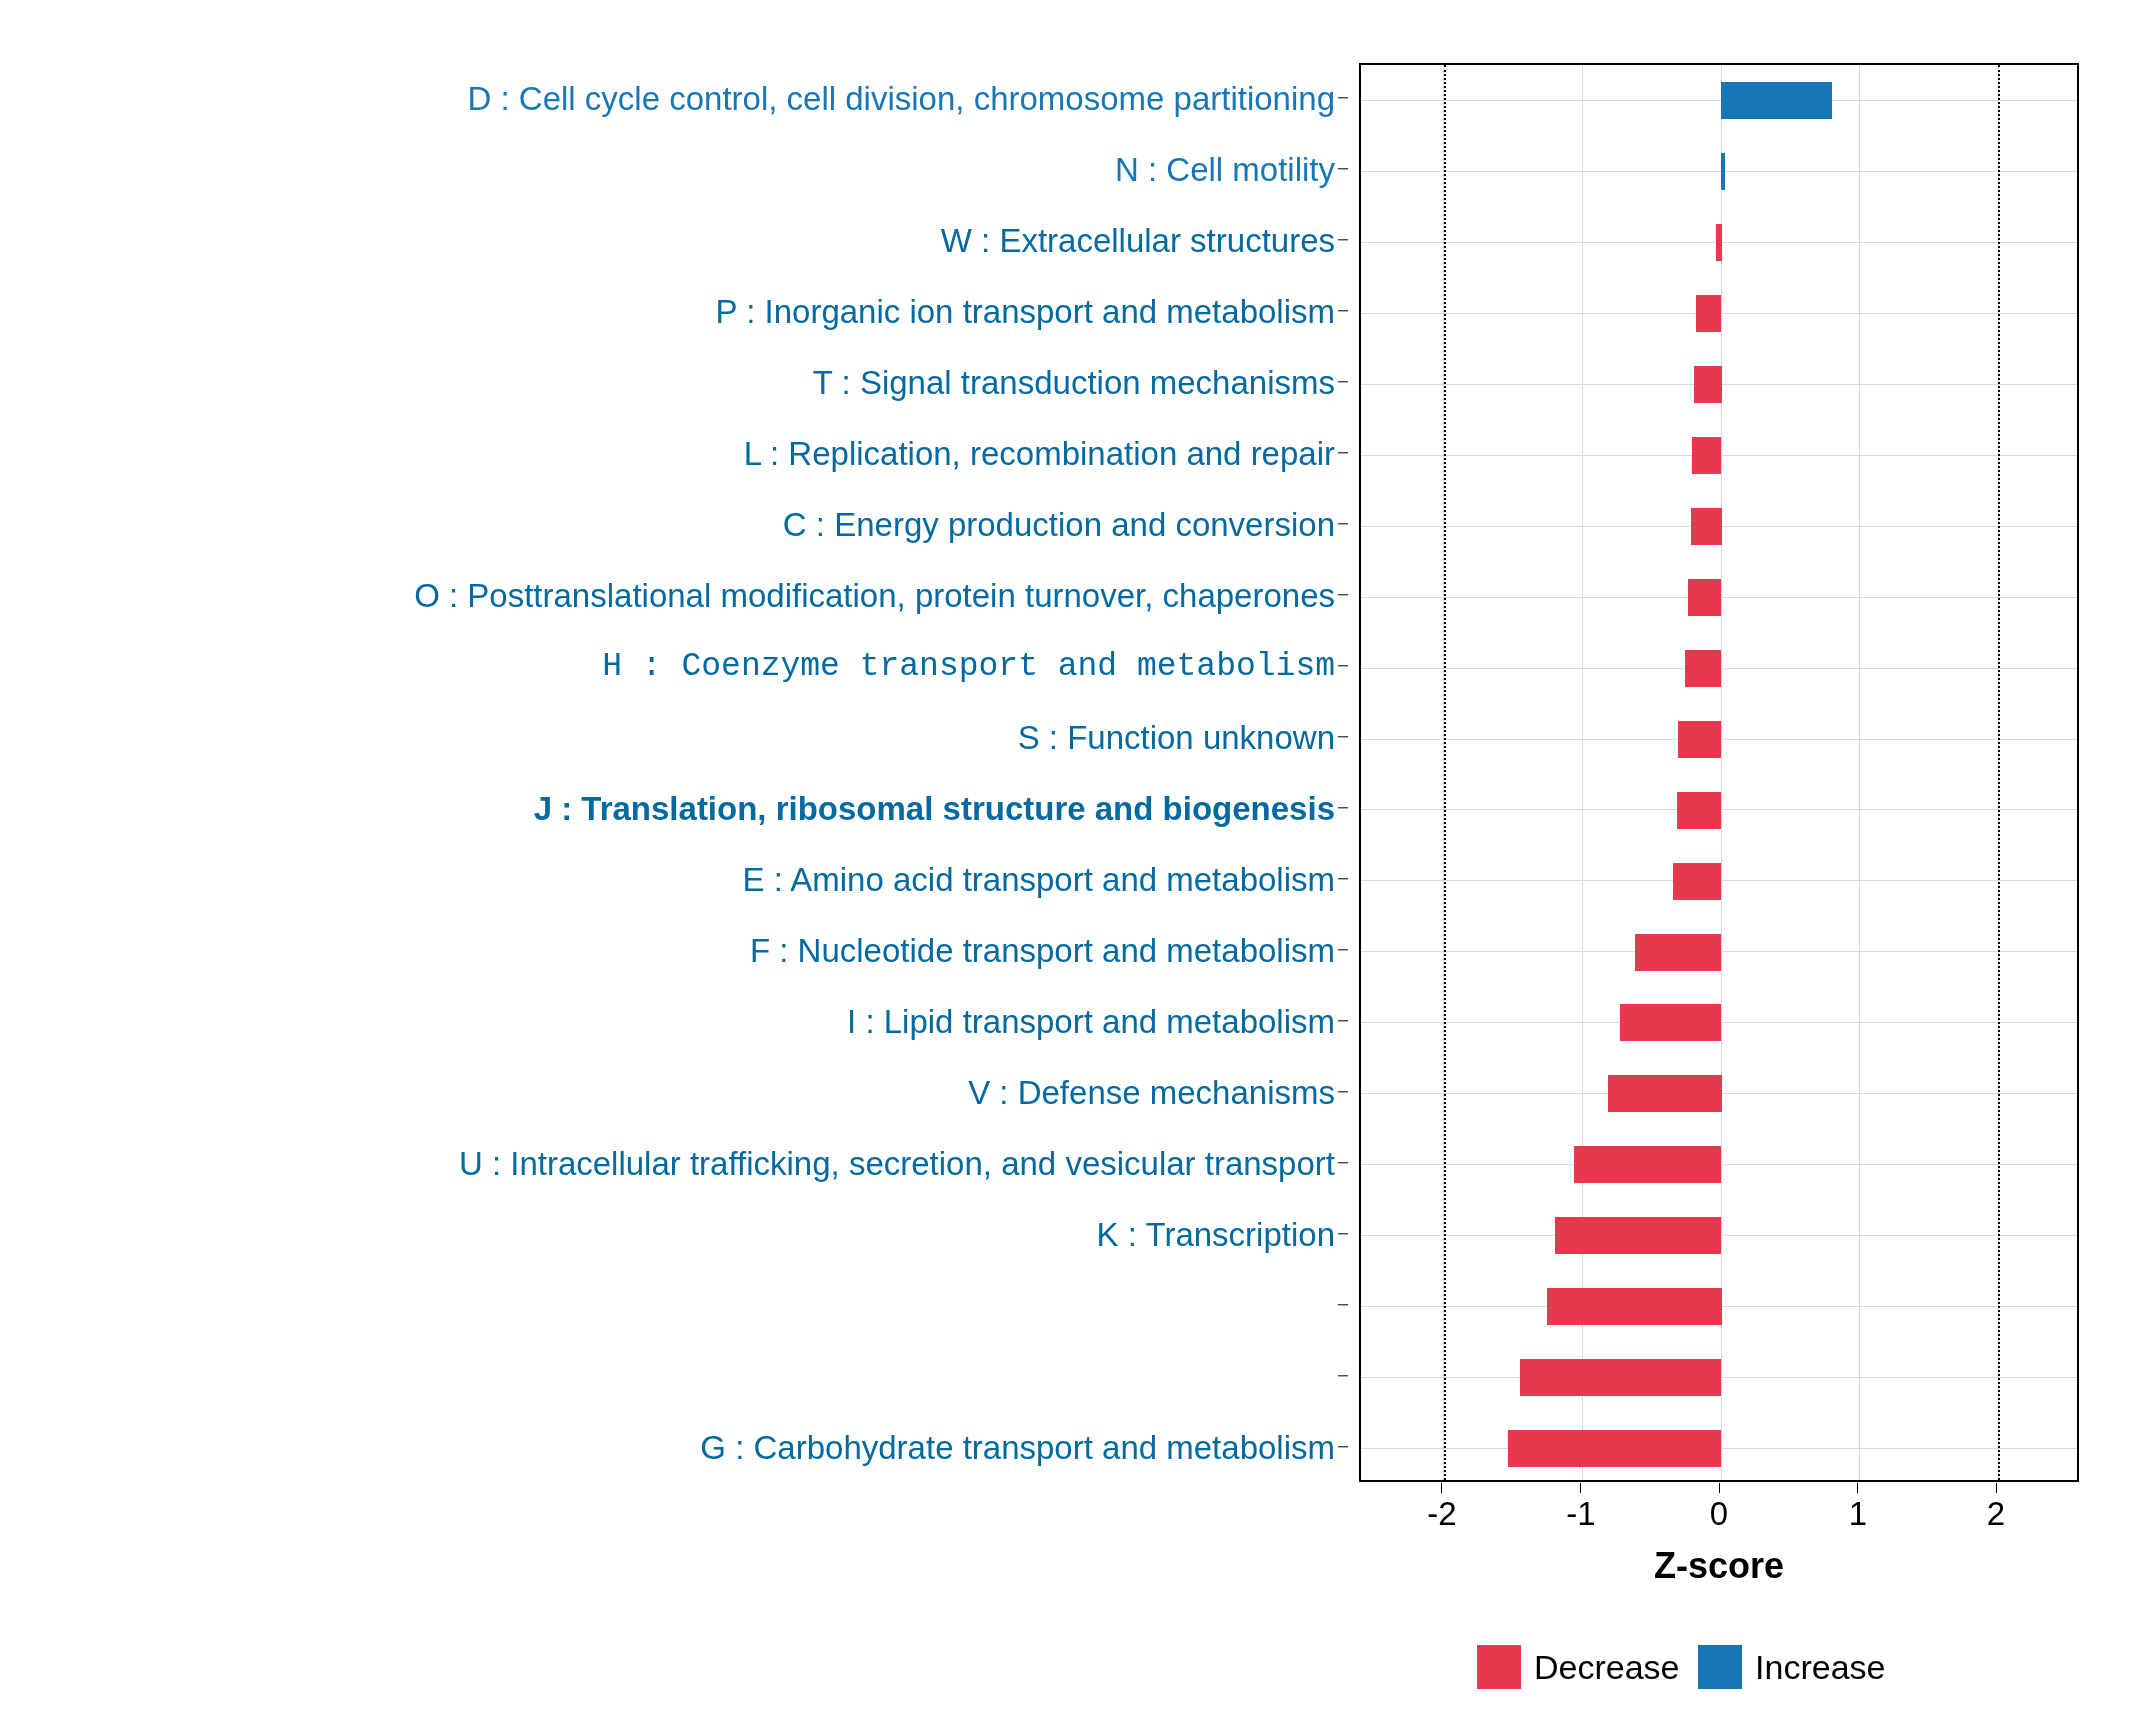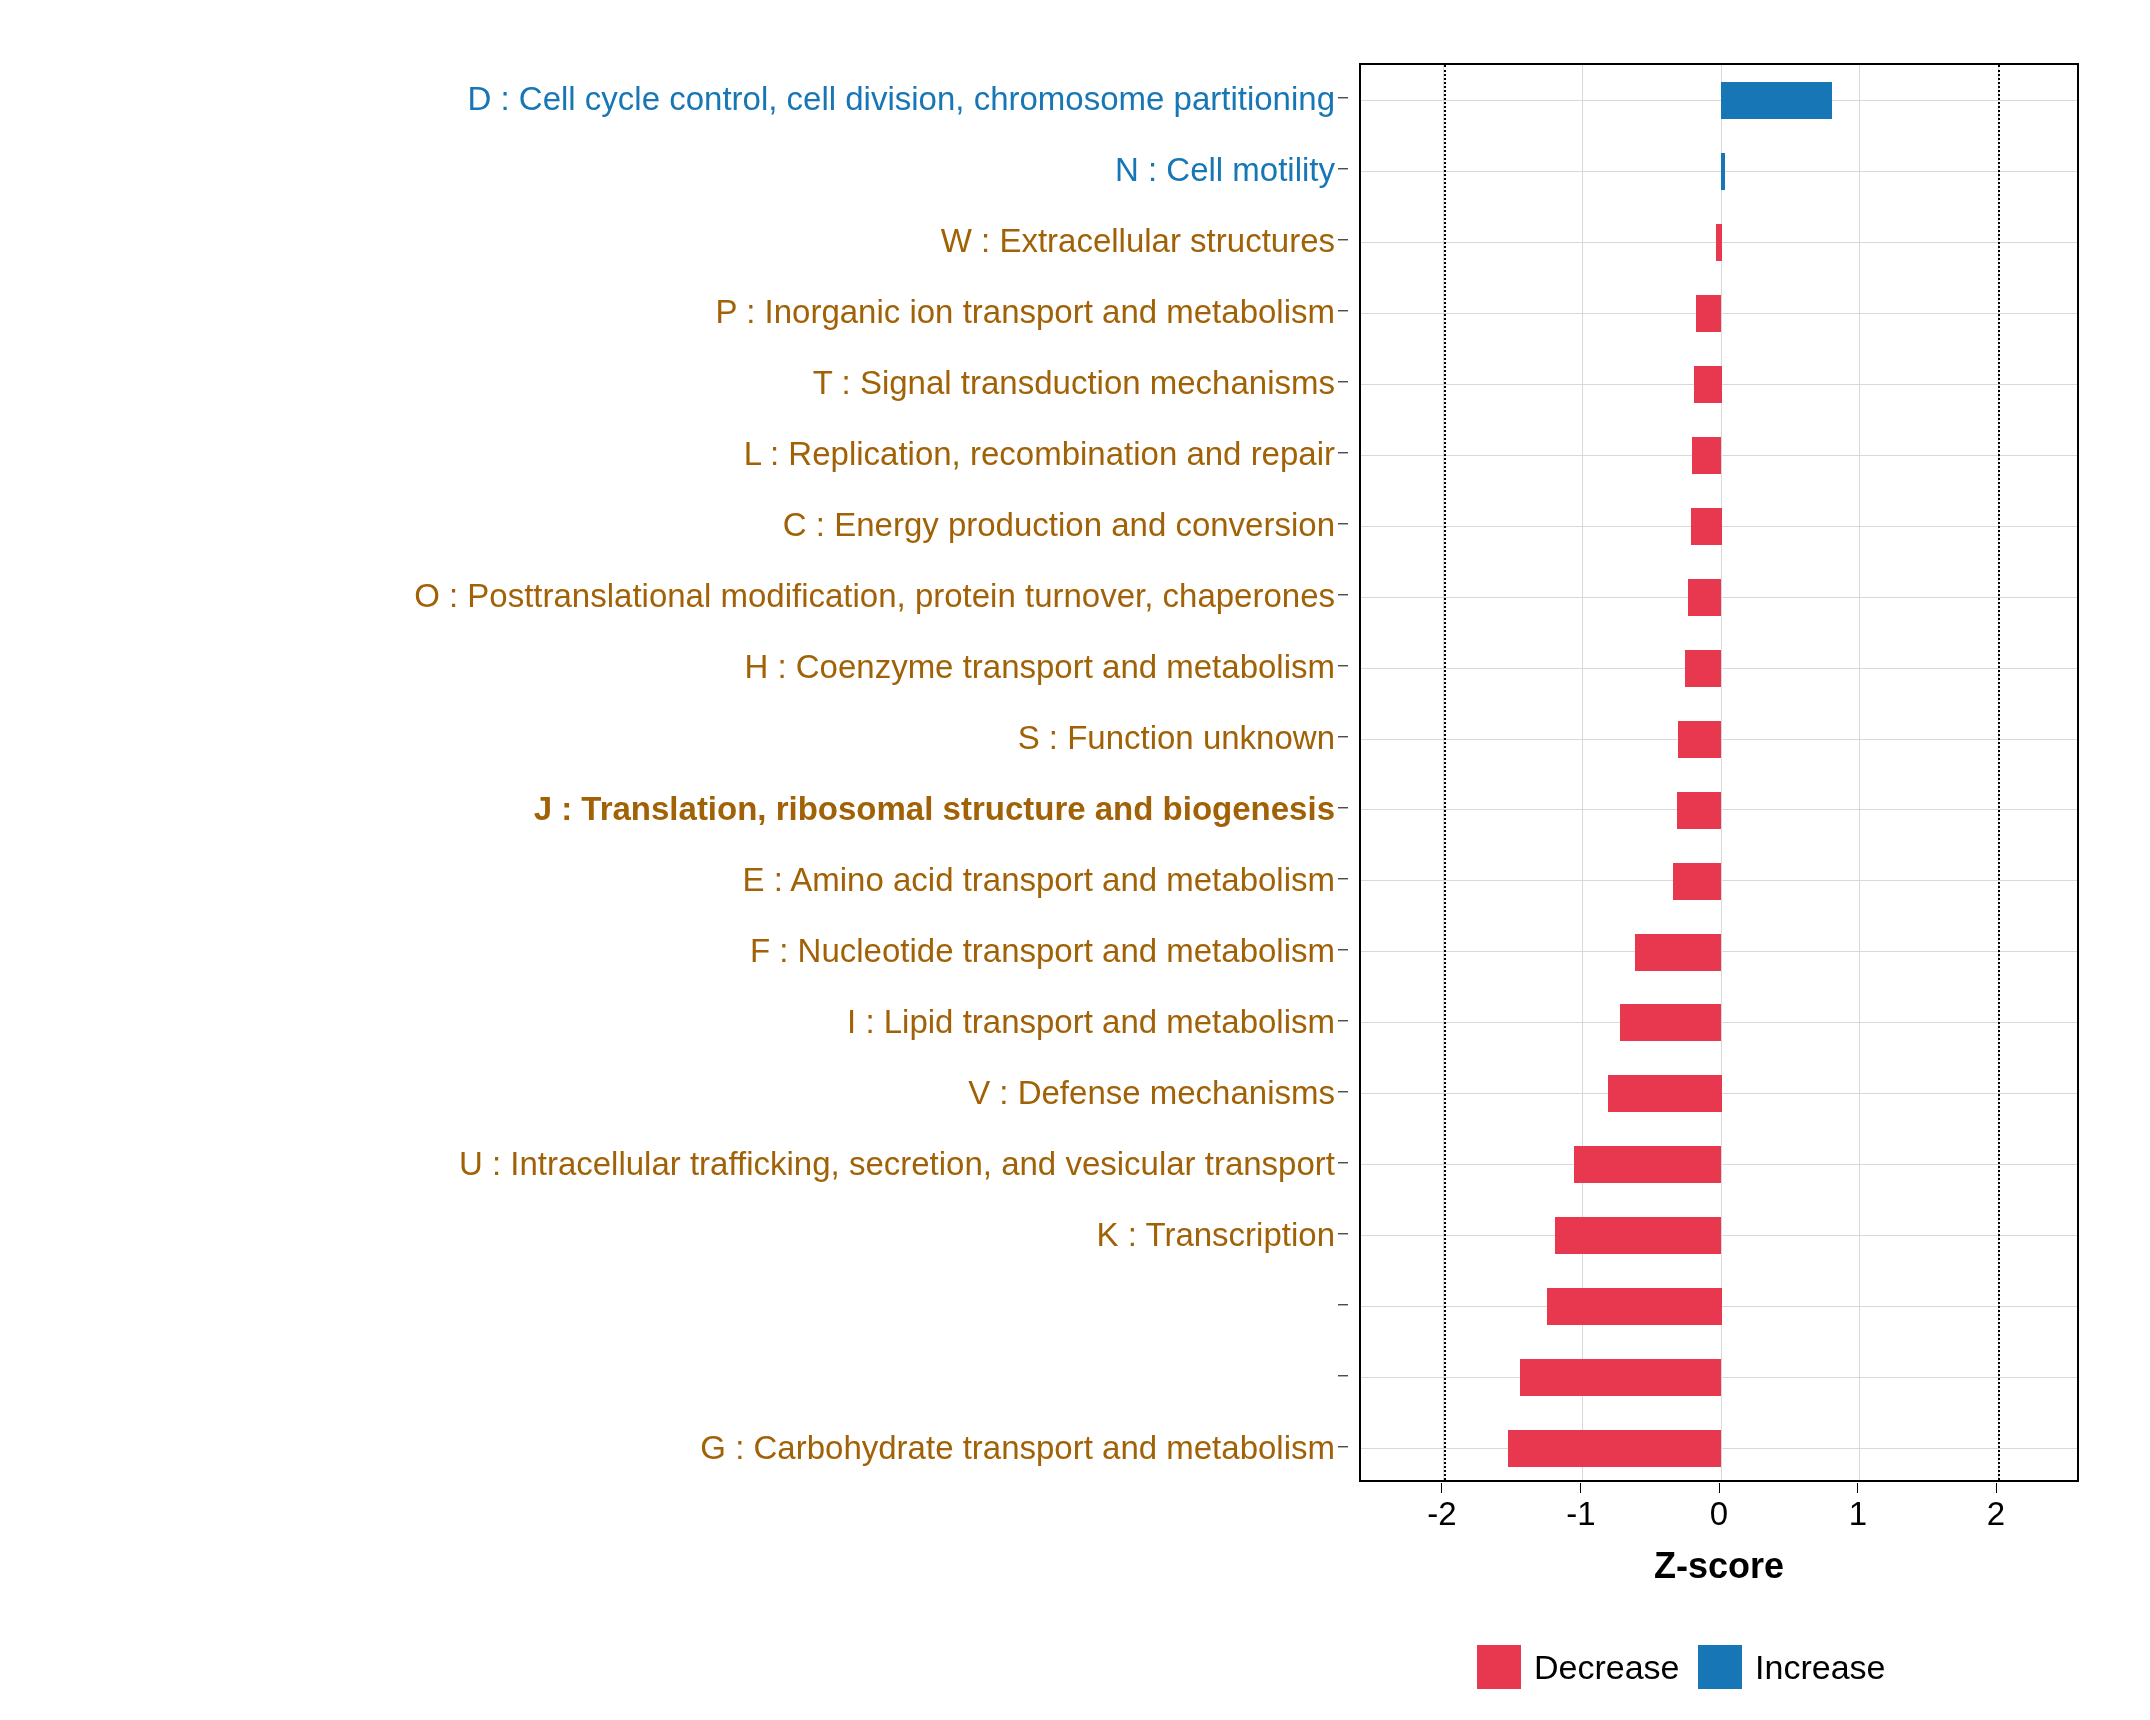--- a/index.html
+++ b/index.html
@@ -71,21 +71,21 @@
   }
   .cat-label {
     position: absolute;
     right: 13px;
     transform: translateY(-50%);
     font-size: 33px;
     line-height: 1;
     white-space: nowrap;
     text-align: right;
   }
-  .cat-label.decrease { color: #a16207; }
+  .cat-label.decrease { color: #0369a1; }
   .cat-label.increase { color: #1676b6; }
 
   .tick-mark {
     position: absolute;
     right: 0;
     width: 10px;
     height: 1.4px;
     background: #000000;
     transform: translateY(-50%);
   }
@@ -166,21 +166,21 @@
       <div class="cat-label decrease" style="top: 248px; margin-left: 16px;">P : Inorganic ion transport and metabolism</div>
       <div class="tick-mark" style="top: 248px;"></div>
       <div class="cat-label decrease" style="top: 319px;">T : Signal transduction mechanisms</div>
       <div class="tick-mark" style="top: 319px;"></div>
       <div class="cat-label decrease" style="top: 390px;">L : Replication, recombination and repair</div>
       <div class="tick-mark" style="top: 390px;"></div>
       <div class="cat-label decrease" style="top: 461px;">C : Energy production and conversion</div>
       <div class="tick-mark" style="top: 461px;"></div>
       <div class="cat-label decrease" style="top: 532px;">O : Posttranslational modification, protein turnover, chaperones</div>
       <div class="tick-mark" style="top: 532px;"></div>
-      <div class="cat-label decrease" style="top: 603px;">H : Coenzyme transport and metabolism</div>
+      <div class="cat-label decrease" style="top: 603px; font-family: Liberation Mono, monospace;">H : Coenzyme transport and metabolism</div>
       <div class="tick-mark" style="top: 603px;"></div>
       <div class="cat-label decrease" style="top: 674px;">S : Function unknown</div>
       <div class="tick-mark" style="top: 674px;"></div>
       <div class="cat-label decrease" style="top: 745px; font-weight: bold;">J : Translation, ribosomal structure and biogenesis</div>
       <div class="tick-mark" style="top: 745px;"></div>
       <div class="cat-label decrease" style="top: 816px;">E : Amino acid transport and metabolism</div>
       <div class="tick-mark" style="top: 816px;"></div>
       <div class="cat-label decrease" style="top: 887px;">F : Nucleotide transport and metabolism</div>
       <div class="tick-mark" style="top: 887px;"></div>
       <div class="cat-label decrease" style="top: 958px;">I : Lipid transport and metabolism</div>

